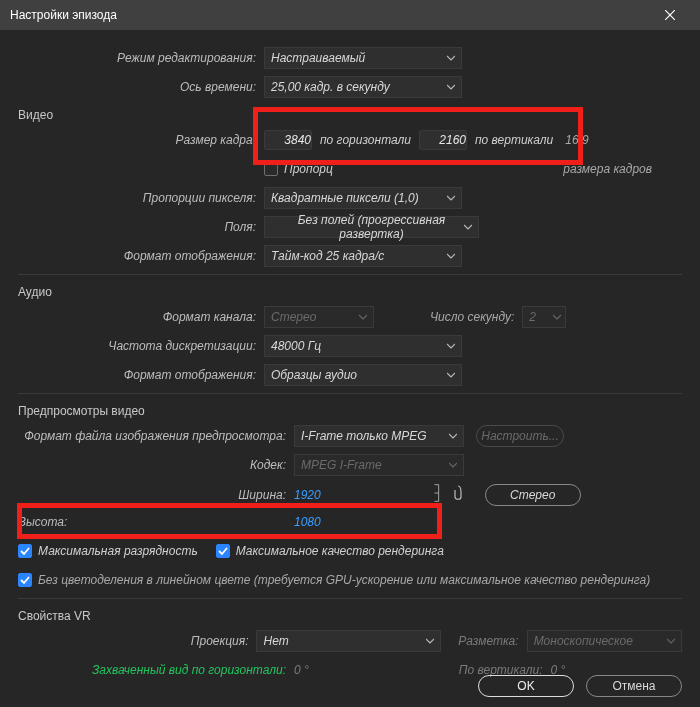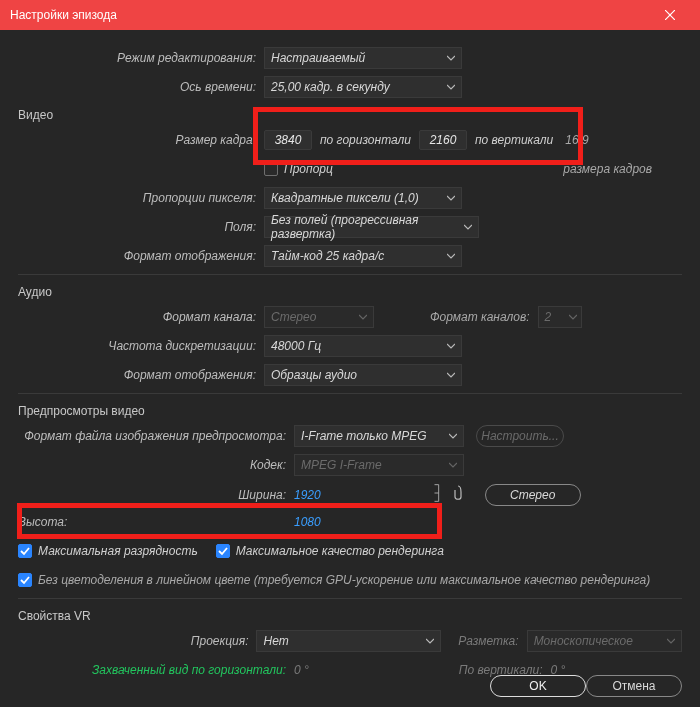--- a/index.html
+++ b/index.html
@@ -6,21 +6,21 @@
   body {
     width: 700px; height: 707px;
     background: #262626;
     font-family: "Segoe UI", Arial, sans-serif;
     font-size: 12px;
     color: #d0d0d0;
     overflow: hidden;
   }
   .titlebar {
     height: 30px;
-    background: #ef4444;
+    background: #404040;
     color: #fff;
     display: flex;
     align-items: center;
     padding: 0 10px;
     font-size: 12px;
   }
   .titlebar .title { flex: 1; }
   .titlebar .close {
     width: 40px; height: 30px;
     display: flex; align-items: center; justify-content: center;
@@ -45,20 +45,21 @@
   .select, .input, .select-dis {
     background: #2f2f2f;
     border: 1px solid #3a3a3a;
     color: #d8d8d8;
     height: 22px;
     padding: 0 6px;
     display: flex;
     align-items: center;
     font-size: 12px;
     position: relative;
+    text-align: center;
   }
   .select { width: 198px; }
   .select .caret {
     position: absolute;
     right: 6px;
     top: 50%;
     transform: translateY(-50%);
   }
   .select-dis {
     color: #6b6b6b;
@@ -76,21 +77,21 @@
   .num-input {
     background: #2f2f2f;
     border: 1px solid #3a3a3a;
     border-radius: 2px;
     color: #e6e6e6;
     width: 48px;
     height: 20px;
     text-align: center;
     display: flex;
     align-items: center;
-    justify-content: center;
+    justify-content: flex-end;
     font-size: 12px;
   }
   .inline-txt { padding: 0 8px; color: #cfcfcf; }
   .dim-txt { color: #a8a8a8; }
   .redbox {
     border: 5px solid #f01f1a;
     position: absolute;
     pointer-events: none;
   }
   .checkbox {
@@ -130,20 +131,21 @@
   }
   .btn-flat.primary {
     border-color: #ddd;
     color: #eee;
   }
   .footer {
     position: absolute;
     right: 18px;
     bottom: 10px;
     display: flex;
+    gap: 12px;
   }
   .caret svg { width: 8px; height: 8px; }
   .link-icon svg { width: 12px; height: 20px; }
   .group {
     position: relative;
   }
 </style>
 </head>
 <body>
 
@@ -237,21 +239,21 @@
 
   <div class="row">
     <div class="label">Формат канала:</div>
     <div class="select-dis" style="width:110px">
       <span>Стерео</span>
       <span class="caret" style="position:absolute;right:6px;"><svg viewBox="0 0 8 8" width="8" height="8">
             <path d="M0 2 L4 6 L8 2" fill="none" stroke="#666" stroke-width="1.2"></path>
           </svg></span>
     </div>
     <div style="width:56px"></div>
-    <span class="dim-txt">Формат каналов:</span>
+    <span class="dim-txt">Число секунду:</span>
     <div class="select-dis" style="width:44px;margin-left:8px;">
       <span>2</span>
       <span class="caret" style="position:absolute;right:4px;"><svg viewBox="0 0 8 8" width="8" height="8">
             <path d="M0 2 L4 6 L8 2" fill="none" stroke="#666" stroke-width="1.2"></path>
           </svg></span>
     </div>
   </div>
 
   <div class="row">
     <div class="label">Частота дискретизации:</div>

